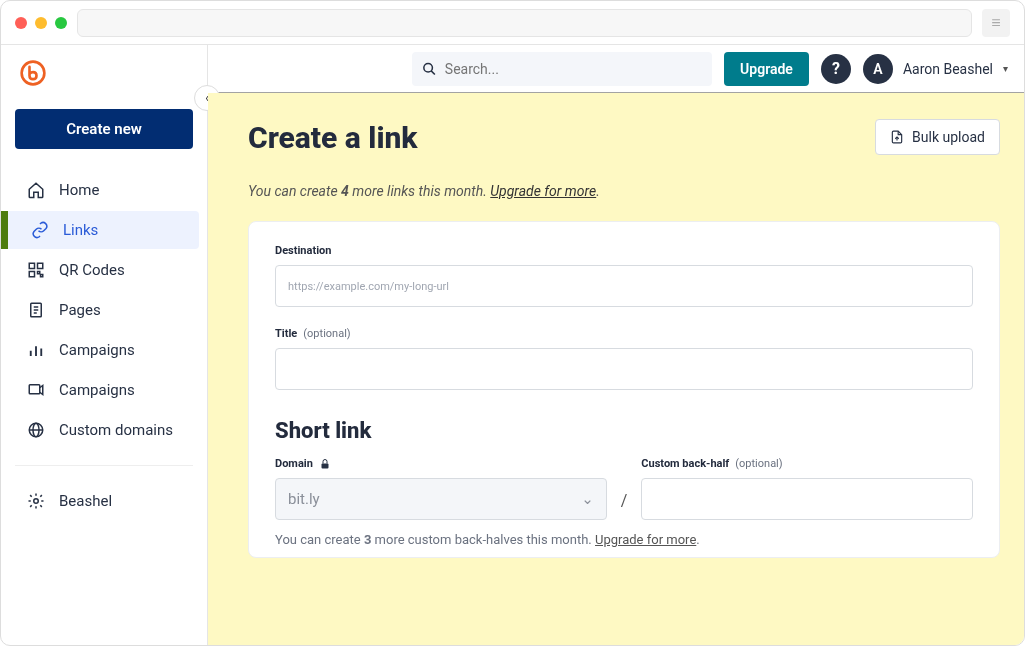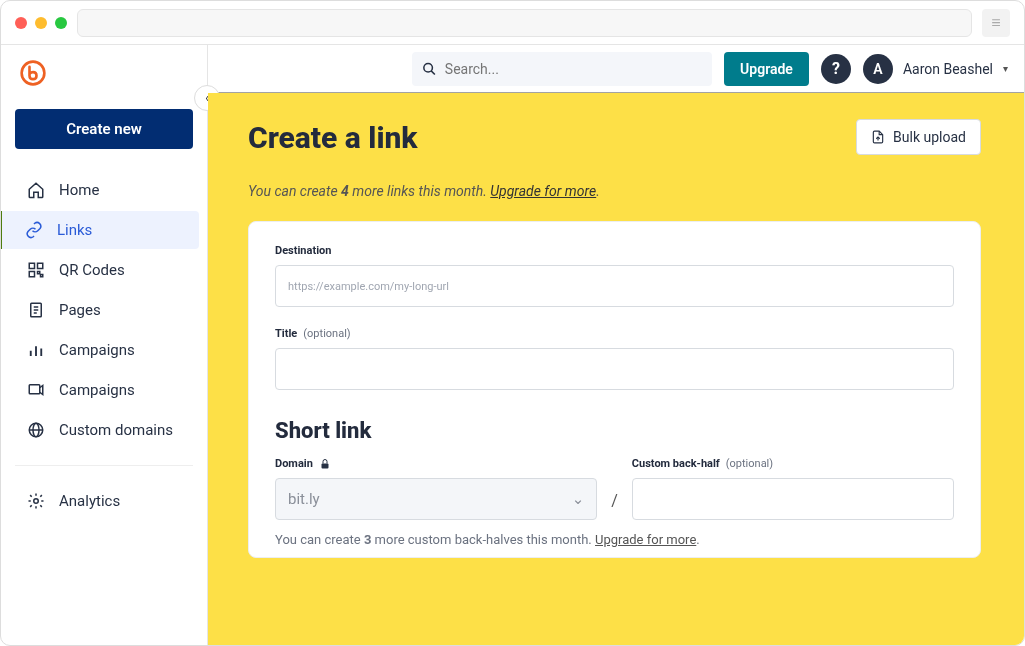--- a/index.html
+++ b/index.html
@@ -15,37 +15,37 @@
 
 .app { display: flex; height: calc(646px - 44px); }
 
 .sidebar { width: 207px; border-right: 1px solid #e5e5e5; position: relative; padding: 10px 0; }
 .collapse-btn { position: absolute; top: 40px; right: -13px; width: 26px; height: 26px; border-radius: 50%; background: #fff; border: 1px solid #ddd; display: flex; align-items: center; justify-content: center; font-size: 12px; color: #333; cursor: pointer; }
 .logo-wrap { padding: 4px 18px 14px; }
 .logo { width: 28px; height: 28px; }
 .primary-btn { margin: 4px 14px 14px; background: #022d72; color: #fff; border: none; border-radius: 4px; height: 40px; width: calc(100% - 28px); font-size: 15px; font-weight: 600; cursor: pointer; }
 .nav { list-style: none; padding: 6px 0; }
 .nav li { display: flex; align-items: center; gap: 14px; padding: 10px 18px; font-size: 15px; color: #273144; cursor: pointer; border-radius: 4px; margin: 2px 8px; }
-.nav li.active { background: #edf2fe; color: #2a5bd7; border-left: 1px solid #4d7c0f; margin-left: 0; padding-left: 23px; border-radius: 0 4px 4px 0; }
+.nav li.active { background: #edf2fe; color: #2a5bd7; border-left: 7px solid #4d7c0f; margin-left: 0; padding-left: 23px; border-radius: 0 4px 4px 0; }
 .nav li .icn { width: 18px; display: flex; justify-content: center; color: inherit; }
 .nav-divider { height: 1px; background: #eee; margin: 8px 14px; }
 
 .main { flex: 1; display: flex; flex-direction: column; }
 .topbar { height: 48px; display: flex; align-items: center; padding: 0 16px; gap: 12px; border-bottom: 1px solid #a3a3a3; }
 .spacer { flex: 1; }
 .searchbox { width: 300px; height: 34px; background: #f4f6fa; border-radius: 4px; display: flex; align-items: center; padding: 0 10px; gap: 8px; color: #555; }
 .searchbox input { border: none; background: transparent; outline: none; font-size: 14px; width: 100%; color: #333; }
 .upgrade-btn { background: #007c8c; color: #fff; border: none; height: 34px; padding: 0 16px; border-radius: 4px; font-weight: 600; font-size: 14px; cursor: pointer; }
 .help-btn { width: 30px; height: 30px; border-radius: 50%; background: #273144; color: #fff; display: flex; align-items: center; justify-content: center; font-weight: 700; cursor: pointer; }
 .user { display: flex; align-items: center; gap: 10px; cursor: pointer; }
 .avatar { width: 30px; height: 30px; border-radius: 50%; background: #273144; color: #fff; display: flex; align-items: center; justify-content: center; font-weight: 600; font-size: 14px; }
 .username { font-size: 14px; color: #273144; }
 .caret-down { font-size: 10px; color: #555; }
 
-.content { flex: 1; overflow-y: auto; background: #fde047; padding: 26px 43px 0 40px; position: relative; }
+.content { flex: 1; overflow-y: auto; background: #fef9c3; padding: 26px 24px 0 40px; position: relative; }
 .title-row { display: flex; align-items: center; justify-content: space-between; }
 h1 { font-size: 30px; font-weight: 800; color: #232b3d; }
 .bulk-btn { background: #fff; border: 1px solid #d7dbe0; border-radius: 4px; height: 36px; padding: 0 14px; display: flex; align-items: center; gap: 8px; font-size: 14px; color: #273144; cursor: pointer; }
 .subtext { font-size: 14px; color: #555; margin-top: 28px; font-style: italic; }
 .subtext a { color: #333; }
 
 .card { background: #fff; border: 1px solid #eceef1; border-radius: 8px; margin-top: 22px; padding: 22px 26px 10px; }
 .label { font-size: 11px; font-weight: 700; color: #232b3d; margin-bottom: 8px; display: flex; align-items: center; gap: 6px; }
 .label .opt { font-weight: 400; color: #6b7280; }
 .input { width: 100%; height: 42px; border: 1px solid #d7dbe0; border-radius: 4px; padding: 0 12px; font-size: 11px; margin-bottom: 20px; }
@@ -161,21 +161,21 @@
     </ul>
     <div class="nav-divider"></div>
     <ul class="nav">
       <li>
         <span class="icn">
             <svg width="18" height="18" viewBox="0 0 24 24" fill="none" stroke="currentColor" stroke-width="2">
               <circle cx="12" cy="12" r="3"></circle>
               <path d="M12 2v3M12 19v3M4.2 4.2l2.1 2.1M17.7 17.7l2.1 2.1M2 12h3M19 12h3M4.2 19.8l2.1-2.1M17.7 6.3l2.1-2.1"></path>
             </svg>
           </span>
-        <span>Analytics</span>
+        <span>Beashel</span>
       </li>
     </ul>
   </aside>
 
   <div class="main">
     <div class="topbar">
       <div class="spacer"></div>
       <div class="searchbox">
         <svg width="16" height="16" viewBox="0 0 24 24" fill="none" stroke="#273144" stroke-width="2.5">
             <circle cx="10" cy="10" r="7"></circle>

